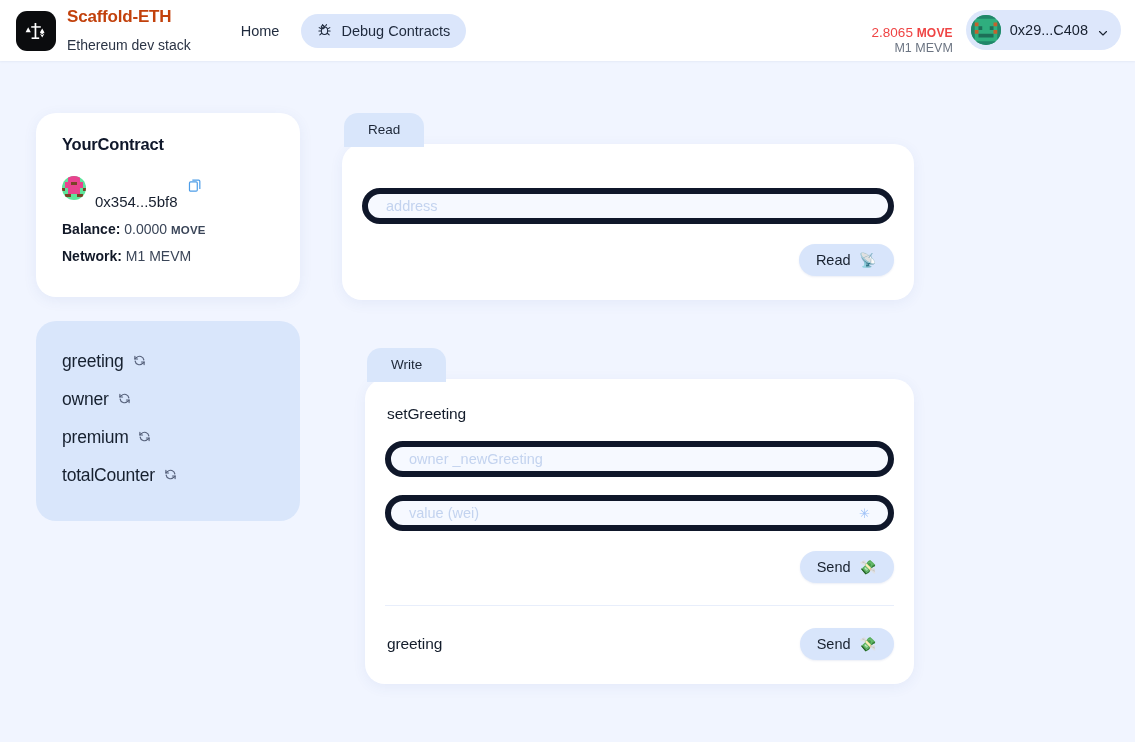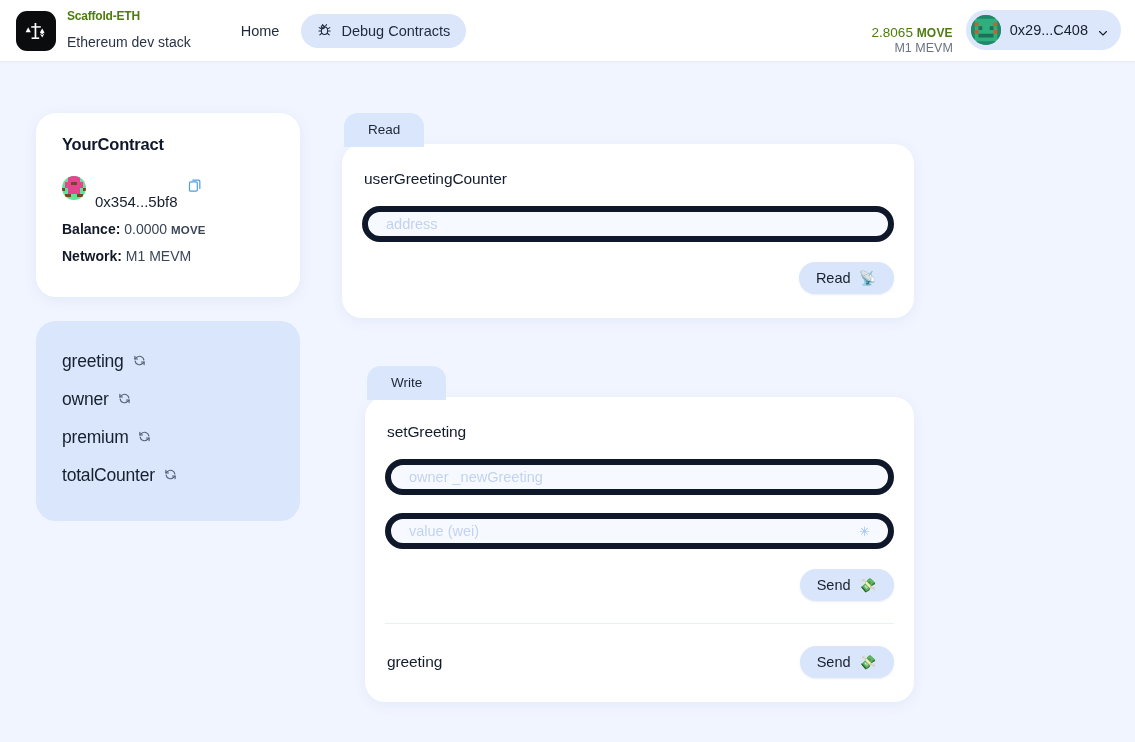--- a/index.html
+++ b/index.html
@@ -25,40 +25,40 @@
   .brand { display: flex; align-items: center; gap: 11px; }
   .logo {
     width: 40px; height: 40px;
     background: #0b0c0e;
     border-radius: 11px;
     display: flex; align-items: center; justify-content: center;
     flex: none;
   }
   .brand-text { line-height: 1.08; }
   .brand-title {
-    font-size: 12px; font-weight: bold; color: #4d7c0f; letter-spacing: -0.2px;
+    font-size: 17px; font-weight: bold; color: #c2410c; letter-spacing: -0.2px;
   }
   .brand-sub { font-size: 14px; color: #2b3445; margin-top: 12px; }
 
   .nav { display: flex; align-items: center; gap: 6px; margin-left: 34px; }
   .nav-link {
     font-size: 14.5px; color: #1f2a3d;
     padding: 8px 16px; border-radius: 999px; cursor: pointer;
     white-space: nowrap;
   }
   .nav-link.active {
     background: #dbe6fb;
     display: flex; align-items: center; gap: 9px;
   }
 
   .header-right {
     margin-left: auto; display: flex; align-items: center; gap: 13px;
   }
   .balance { text-align: right; line-height: 1.18; }
-  .balance-top { font-size: 13.5px; color: #4d7c0f; margin-top: 20px; }
+  .balance-top { font-size: 13.5px; color: #ef4444; margin-top: 20px; }
   .balance-top b { font-weight: bold; font-size: 12px; letter-spacing: .2px; }
   .balance-net { font-size: 12.5px; color: #6b7482; }
 
   .addr-pill {
     display: flex; align-items: center; gap: 9px;
     background: #dde7fb; border-radius: 999px;
     padding: 5px 13px 5px 5px; cursor: pointer;
   }
   .addr-text { font-size: 14.5px; color: #17202f; }
   .chev { width: 11px; height: 11px; }
@@ -327,21 +327,20 @@
         </span>
       </div>
     </div>
   </div>
 
   <div class="right-col">
 
     <div>
       <div class="tab">Read</div>
       <div class="panel">
-        <div class="fn-name">userGreetingCounter</div>
         <div class="input">
           <span class="ph">address</span>
         </div>
         <div class="btn-row">
           <div class="btn">
             <span>Read</span>
             <span class="emoji">📡</span>
           </div>
         </div>
       </div>

